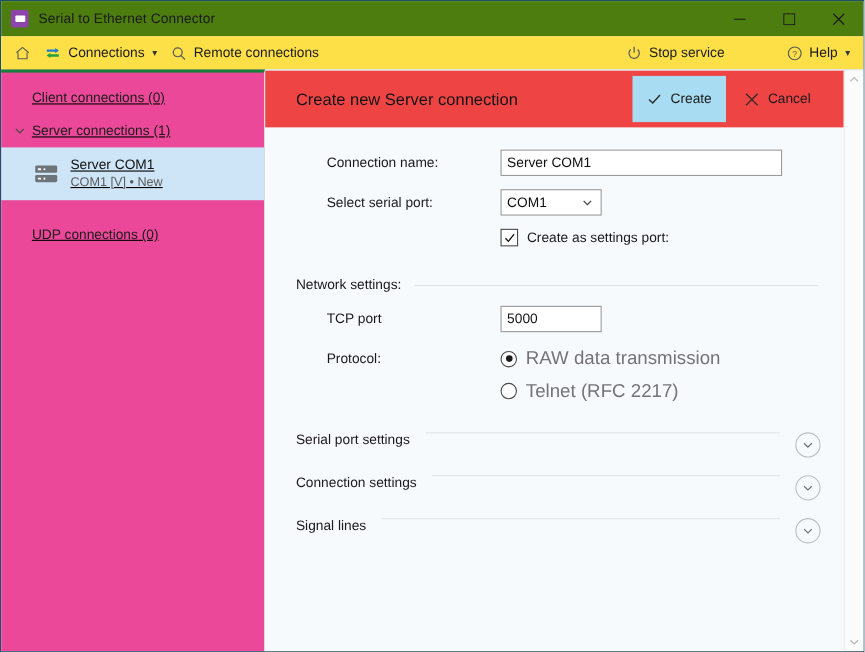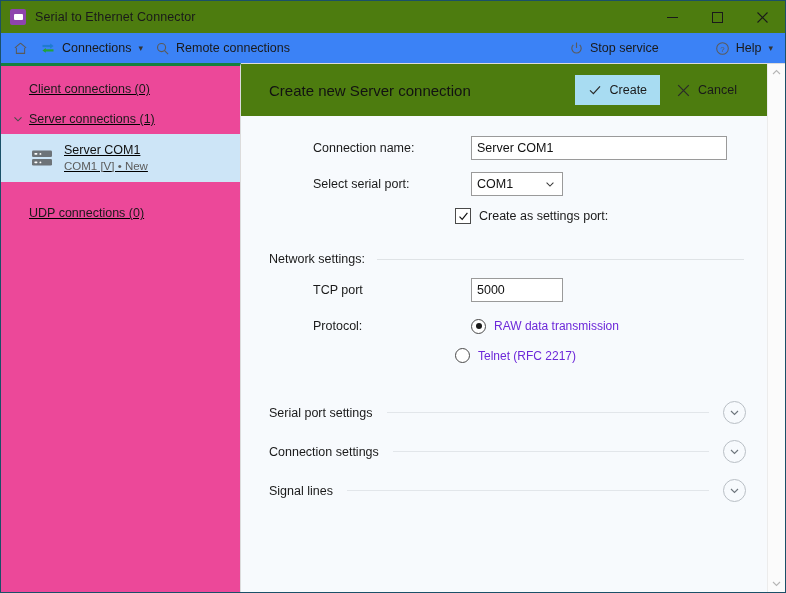--- a/index.html
+++ b/index.html
@@ -73,21 +73,21 @@
     color: #1a1a1a;
   }
   .winbtn svg { display: block; }
 
   
   .toolbar {
     position: relative;
     height: 30px;
     display: flex;
     align-items: center;
-    background: #3b82f6;
+    background: #fde047;
     padding: 0 6px;
   }
   .tb-item {
     display: flex;
     align-items: center;
     height: 24px;
     padding: 0 6px;
     font-size: 12.5px;
     color: #1a1a1a;
     white-space: nowrap;
@@ -184,58 +184,58 @@
     position: absolute;
     left: 0; right: 17px; top: 0; bottom: 0;
     overflow: hidden;
   }
 
   .panel-head {
     display: flex;
     align-items: center;
     height: 52px;
     padding: 0 6px 0 28px;
-    background: #4d7c0f;
+    background: #ef4444;
   }
   .panel-title {
     font-size: 15px;
     color: #121212;
     white-space: nowrap;
   }
   .head-actions {
     margin-left: auto;
     display: flex;
     align-items: center;
     gap: 4px;
     padding-right: 12px;
   }
   .act-btn {
     display: flex;
     align-items: center;
-    height: 30px;
+    height: 42px;
     padding: 0 13px;
     font-size: 12.5px;
     color: #1a1a1a;
     white-space: nowrap;
     cursor: default;
   }
   .act-btn .lbl { margin-left: 8px; }
   .act-btn.primary { background: #a8dcf2; }
 
   .form {
     padding: 14px 0 0 0;
     background: #f7fafd;
     height: 100%;
     box-sizing: border-box;
   }
   .row {
     display: flex;
     align-items: center;
     min-height: 36px;
-    padding-left: 44px;
+    padding-left: 28px;
   }
   .row .label {
     width: 186px;
     flex: 0 0 186px;
     font-size: 12.5px;
     color: #1a1a1a;
     padding-left: 28px;
     box-sizing: border-box;
     white-space: nowrap;
   }
@@ -315,26 +315,25 @@
     width: 13px; height: 13px;
     flex: 0 0 13px;
     border-radius: 50%;
     border: 1px solid #4a4a4a;
     background: #ffffff;
     display: flex; align-items: center; justify-content: center;
     margin-right: 8px;
     cursor: default;
   }
   .rb i { width: 6px; height: 6px; border-radius: 50%; background: #1a1a1a; display: block; }
-  .rb-label { font-size: 12px; color: #6d28d9; cursor: default; white-space: nowrap; }
+  .rb-label { font-size: 17px; color: #737373; cursor: default; white-space: nowrap; }
 
   .expanders { margin-top: 26px; }
   .exp {
     display: flex;
-    align-items: center;
     padding-left: 28px;
     padding-right: 22px;
     height: 39px;
     cursor: default;
   }
   .exp .etitle {
     font-size: 12.5px;
     color: #1a1a1a;
     white-space: nowrap;
     margin-right: 14px;

